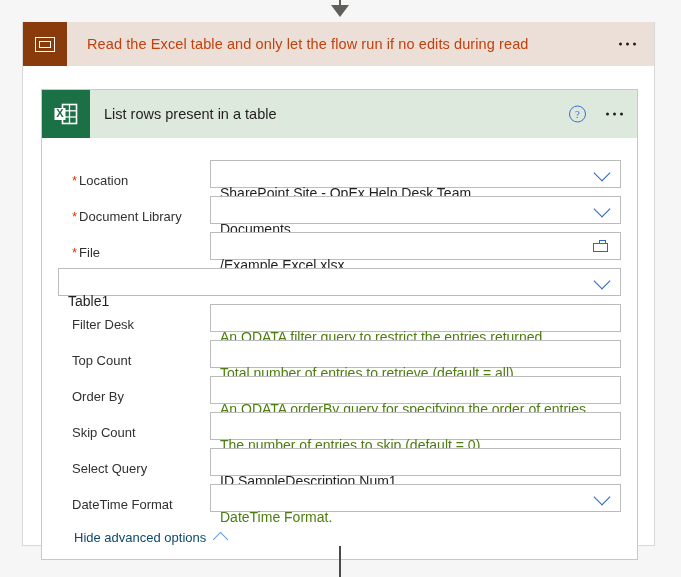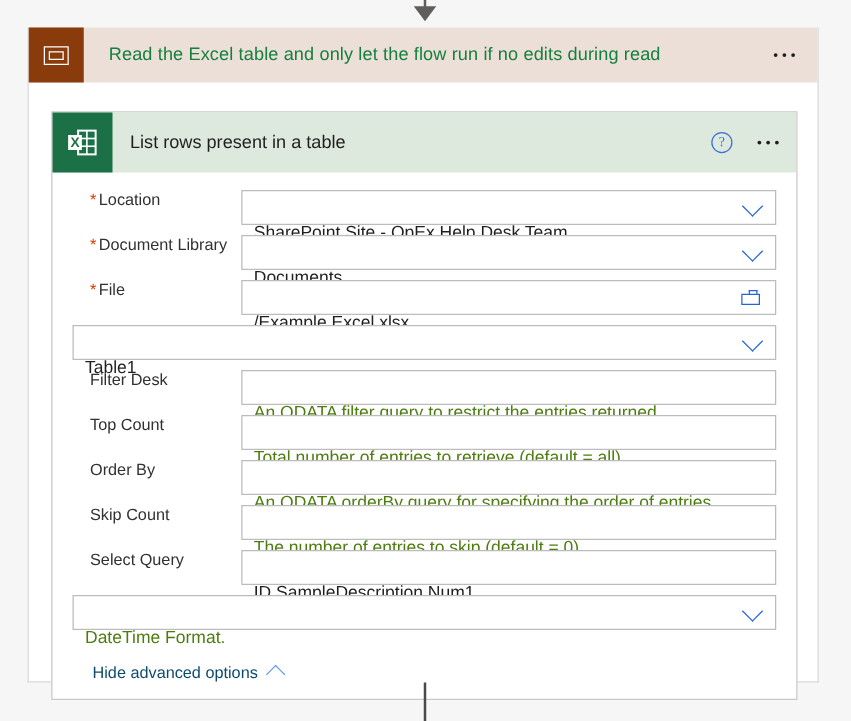--- a/index.html
+++ b/index.html
@@ -72,21 +72,21 @@
   }
   #scope-icon .glyph::after {
     content: "";
     position: absolute;
     left: 3px; top: 3px; right: 3px; bottom: 3px;
     border: 1.5px solid #ffffff;
     box-sizing: border-box;
   }
   #scope-title {
     font-size: 14.5px;
-    color: #15803d;
+    color: #c2410c;
     margin-left: 20px;
     white-space: nowrap;
     letter-spacing: 0.1px;
   }
   .ellipsis-btn {
     position: absolute;
     right: 14px;
     top: 50%;
     transform: translateY(-50%);
     display: flex;
@@ -166,22 +166,23 @@
     background: #201f1e;
     display: block;
   }
 
   
   #card-body {
     padding: 14px 16px 0 16px;
   }
   .form-row {
     display: flex;
-    align-items: flex-start;
+    align-items: flex-end;
     height: 36px;
+    gap: 17px;
   }
   .field-label {
     width: 135px;
     flex: 0 0 135px;
     font-size: 13px;
     color: #323130;
     padding-left: 14px;
     box-sizing: border-box;
     white-space: nowrap;
   }
@@ -387,20 +388,21 @@
       </div>
 
       <div class="form-row">
         <div class="field-label">Select Query</div>
         <div class="field-control">
           <div class="field-value">ID,SampleDescription,Num1</div>
         </div>
       </div>
 
       <div class="form-row">
+        <div class="field-label">DateTime Format</div>
         <div class="field-control is-select">
           <div class="field-value placeholder">DateTime Format.</div>
           <div class="chevron"></div>
         </div>
       </div>
 
       <div id="advanced-row">
         <div id="advanced-link">Hide advanced options</div>
         <div id="advanced-chevron"></div>
       </div>

